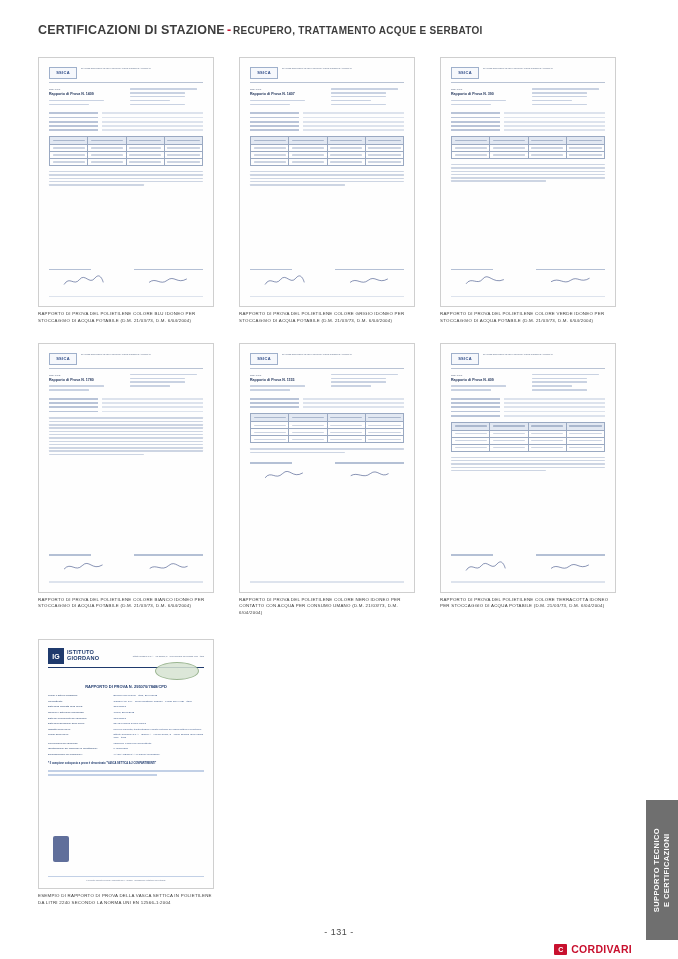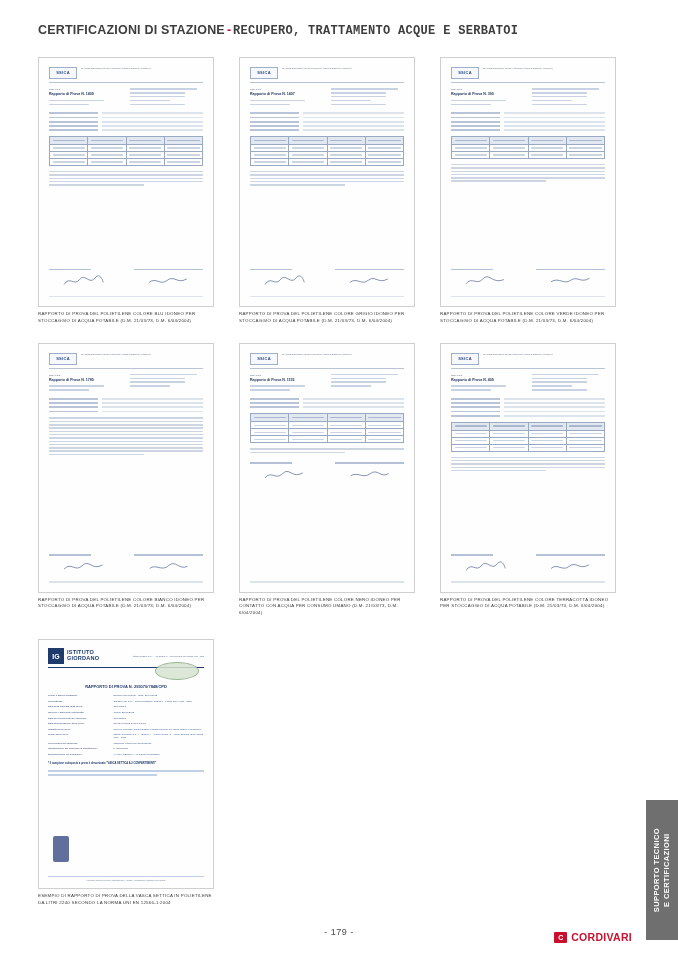--- a/index.html
+++ b/index.html
@@ -29,25 +29,24 @@
     letter-spacing: 0.2px;
     color: #3d3d3d;
   }
   .hdr-dash {
     font-size: 12.5px;
     font-weight: bold;
     color: #c8102e;
     padding: 0 2px;
   }
   .hdr-sub {
-    font-size: 12px;
+    font-size: 10px;
     font-weight: bold;
     letter-spacing: 0.3px;
     color: #3d3d3d;
-    font-family: Liberation Mono, monospace;
   }
 
   
   .grid {
     position: absolute;
     left: 38px;
     top: 57px;
     width: 580px;
   }
   .cert-row {
@@ -366,21 +365,21 @@
     right: 0;
     bottom: 22px;
     text-align: center;
     font-size: 9px;
     color: #4a4a4a;
     letter-spacing: 0.5px;
   }
   .brand {
     position: absolute;
     right: 46px;
-    bottom: 16px;
+    bottom: 4px;
     display: flex;
     align-items: center;
     gap: 4px;
   }
   .brand-mark {
     width: 13px;
     height: 11px;
     background: #c8102e;
     color: #fff;
     font-size: 7px;
@@ -1212,17 +1211,17 @@
 
 </div>
 
 <div class="side-tab">
   <span>
     <span>SUPPORTO TECNICO</span><br>
     <span>E CERTIFICAZIONI</span>
   </span>
 </div>
 
-<div class="page-number">- 179 -</div>
+<div class="page-number">- 131 -</div>
 <div class="brand">
   <div class="brand-mark">C</div>
   <div class="brand-name">CORDIVARI</div>
 </div>
 
 </body></html>

